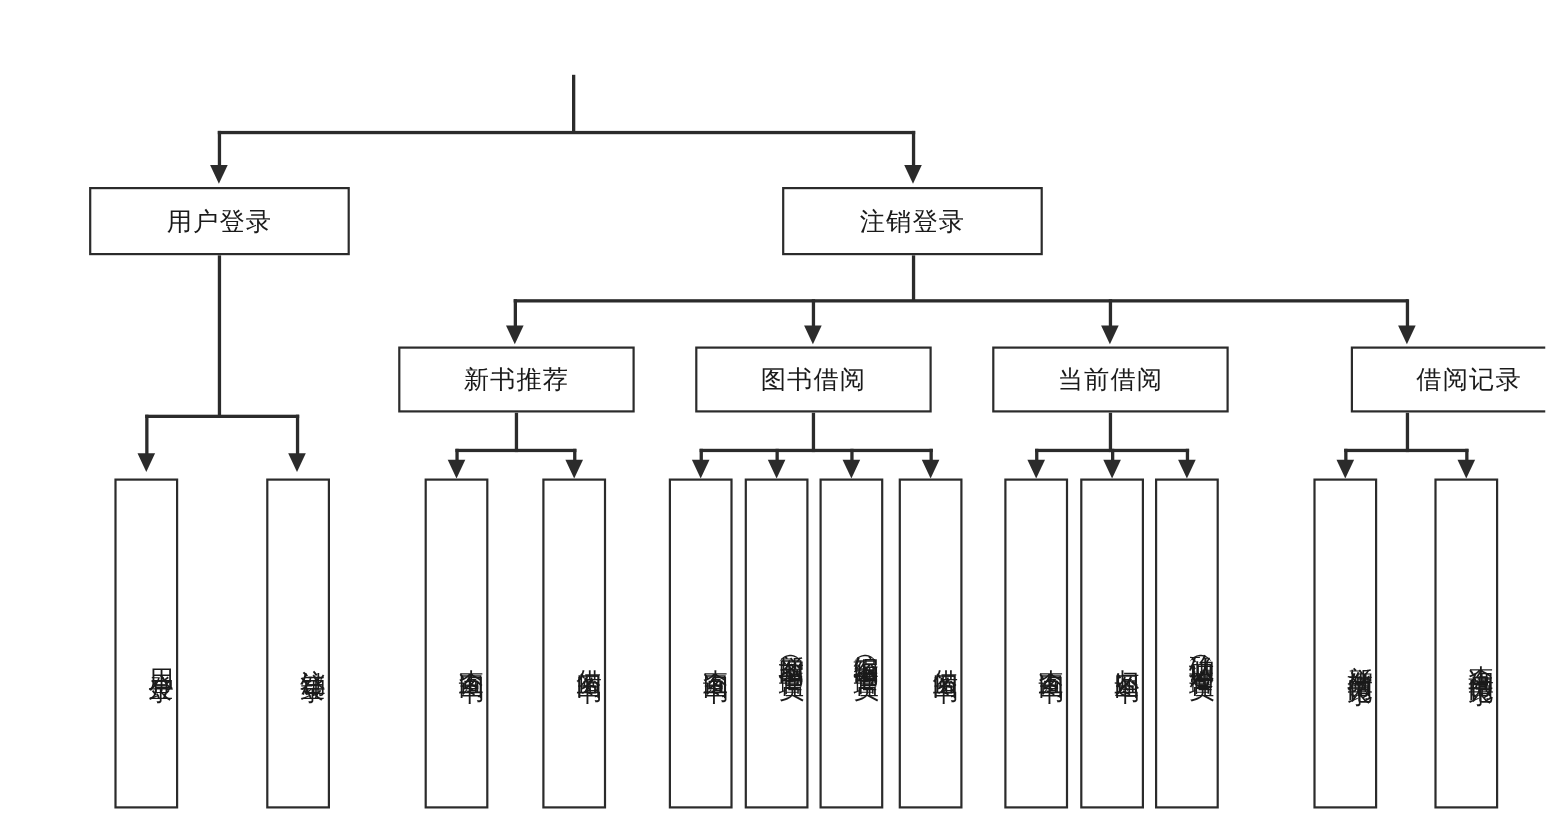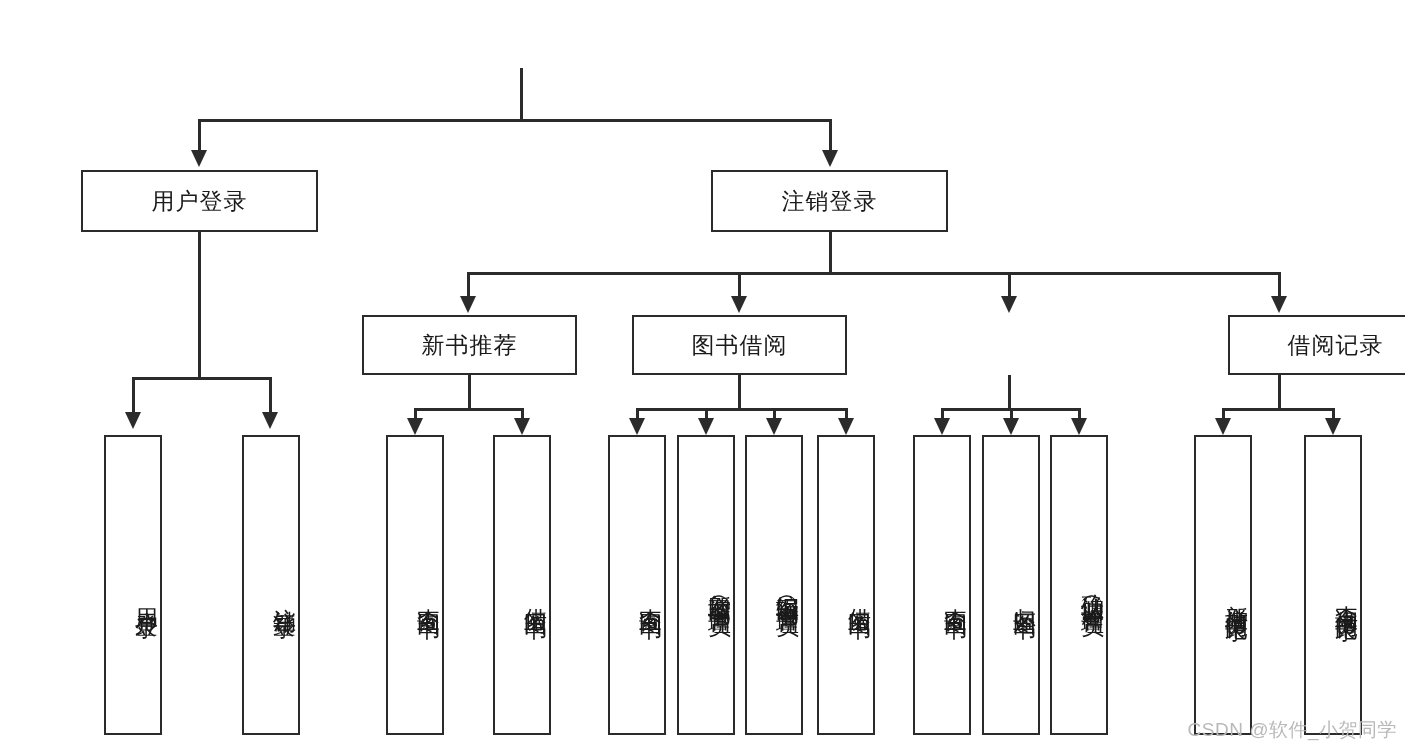--- a/index.html
+++ b/index.html
@@ -122,20 +122,23 @@
   <div class="arrow" style="left:1001px; top:296px;"></div>
   <div class="edge v" style="left:1278px; top:272px; width:3px; height:28px;"></div>
   <div class="arrow" style="left:1271px; top:296px;"></div>
 
   <div class="node horizontal" style="left:632px; top:315px; width:215px; height:60px;">
     <span>图书借阅</span>
   </div>
   <div class="node horizontal" style="left:362px; top:315px; width:215px; height:60px;">
     <span>新书推荐</span>
   </div>
+  <div class="node horizontal" style="left:902px; top:315px; width:215px; height:60px;">
+    <span>当前借阅</span>
+  </div>
   <div class="node horizontal" style="left:1228px; top:315px; width:215px; height:60px;">
     <span>借阅记录</span>
   </div>
 
   <div class="edge v" style="left:468px; top:375px; width:3px; height:36px;"></div>
   <div class="edge h" style="left:414px; top:408px; width:110px; height:3px;"></div>
   <div class="edge v" style="left:414px; top:408px; width:3px; height:14px;"></div>
   <div class="arrow" style="left:407px; top:418px;"></div>
   <div class="edge v" style="left:521px; top:408px; width:3px; height:14px;"></div>
   <div class="arrow" style="left:514px; top:418px;"></div>
@@ -204,15 +207,14 @@
     <span class="vtext">确认归还（管理员）</span>
   </div>
 
   <div class="node vertical" style="left:1194px; top:435px; width:58px; height:300px;">
     <span class="vtext">新增借阅记录</span>
   </div>
   <div class="node vertical" style="left:1304px; top:435px; width:58px; height:300px;">
     <span class="vtext">查询借阅记录</span>
   </div>
 
-  <div id="watermark">CSDN @软件_小贺同学</div>
 
 </div>
 
 </body></html>

